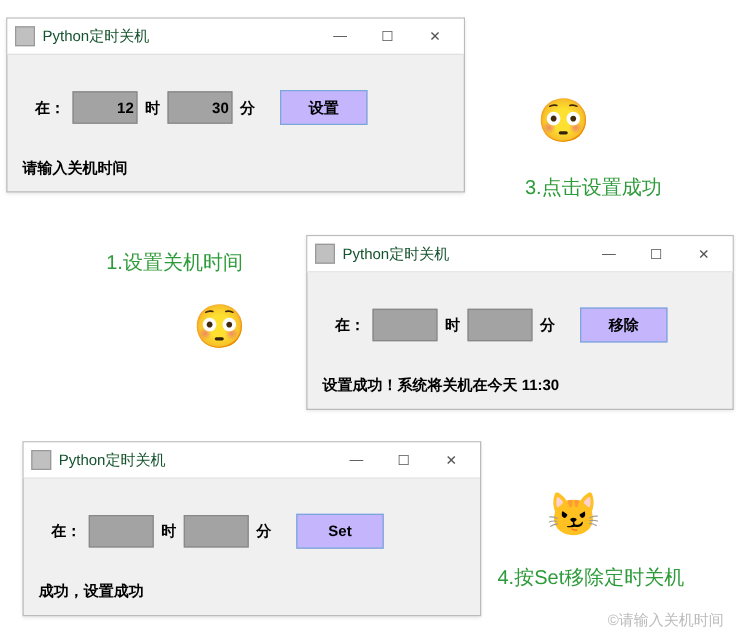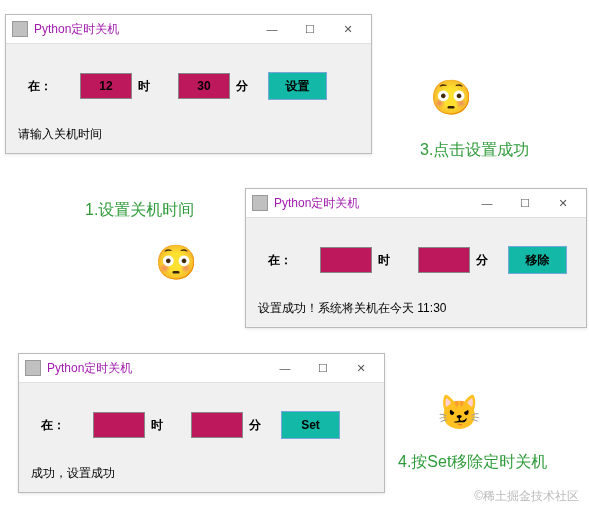--- a/index.html
+++ b/index.html
@@ -29,21 +29,21 @@
   .win-icon {
     width: 14px;
     height: 14px;
     background: #c0c0c0;
     border: 1px solid #999;
     margin-right: 6px;
   }
   .win-title {
     flex: 1;
     font-size: 12px;
-    color: #a21caf;
+    color: #14532d;
   }
   .win-controls {
     display: flex;
   }
   .win-btn {
     width: 38px;
     height: 22px;
     display: flex;
     align-items: center;
     justify-content: center;
@@ -60,40 +60,39 @@
     gap: 6px;
     font-weight: bold;
   }
   .form-row span {
     font-size: 12px;
   }
   .text-input {
     width: 46px;
     height: 22px;
     border: 1px solid #888;
-    background: #be185d;
-    text-align: center;
+    background: #a3a3a3;
+    text-align: right;
     font-size: 12px;
     font-weight: bold;
-    margin-left: 22px;
   }
   .set-btn {
-    width: 59px;
+    width: 70px;
     height: 28px;
     border: 1px solid #7aa7d9;
-    background: #14b8a6;
+    background: #c4b5fd;
     font-size: 12px;
     font-weight: bold;
     margin-left: 14px;
     cursor: pointer;
   }
   .status {
     margin-top: 26px;
     font-size: 12px;
-    font-weight: normal;
+    font-weight: bold;
     color: #000;
     margin-left: -10px;
   }
   .caption {
     position: absolute;
     font-size: 16px;
     color: #2e9b3a;
   }
   .emoji {
     position: absolute;
@@ -185,13 +184,13 @@
       <button class="set-btn">Set</button>
     </div>
     <div class="status">成功，设置成功</div>
   </div>
 </div>
 
 <div class="emoji" style="left:438px; top:395px;">😼</div>
 
 <div class="caption" style="left:398px; top:452px;">4.按Set移除定时关机</div>
 
-<div class="watermark">©稀土掘金技术社区</div>
+<div class="watermark">©请输入关机时间</div>
 
 </body></html>

